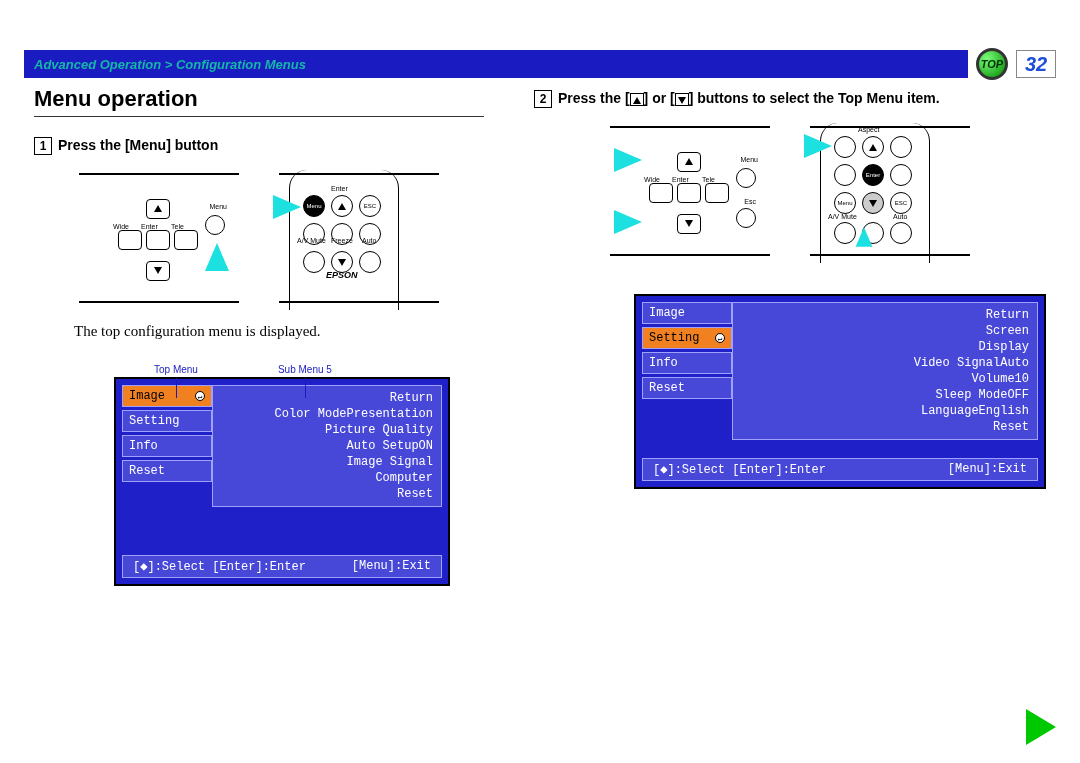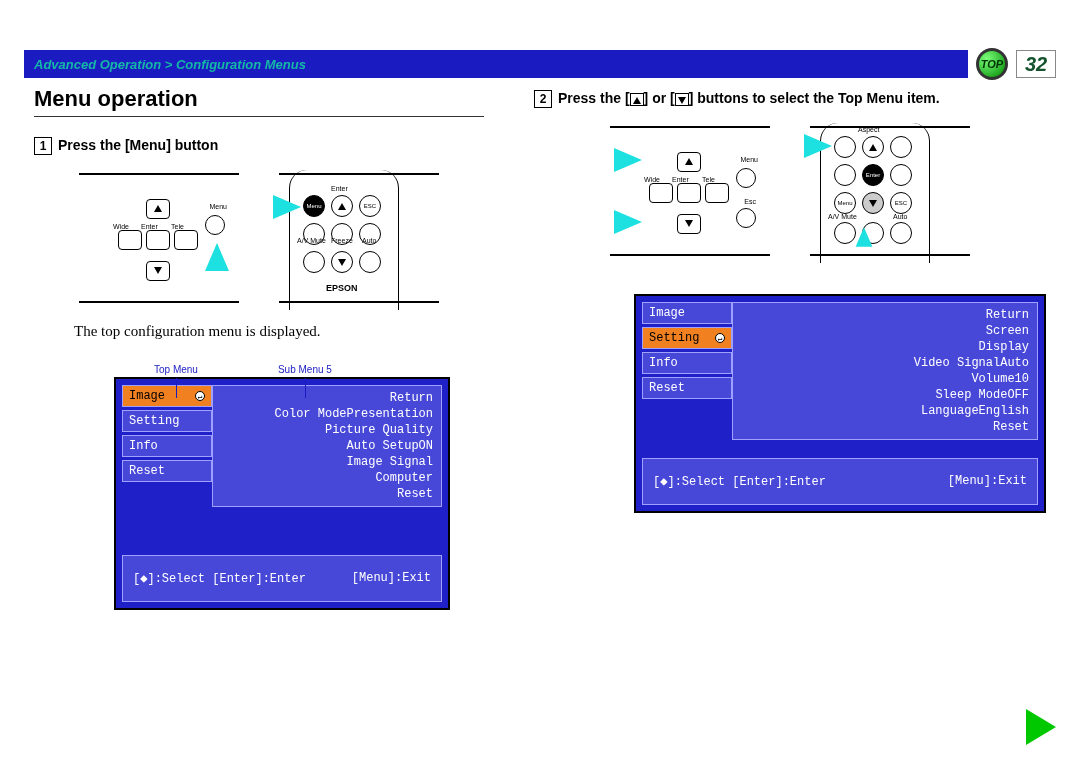--- a/index.html
+++ b/index.html
@@ -47,21 +47,21 @@
     width: 40px;
     height: 28px;
     margin-left: 8px;
     border: 1px solid #888;
     display: flex;
     align-items: center;
     justify-content: center;
     font-size: 20px;
     font-weight: bold;
     font-style: italic;
-    color: #14532d;
+    color: #1d4ed8;
   }
   .columns {
     display: flex;
     gap: 50px;
     padding: 8px 10px 0 10px;
   }
   .left-col, .right-col {
     flex: 1;
   }
   .section-title {
@@ -264,21 +264,21 @@
     display: flex;
     justify-content: flex-end;
     line-height: 16px;
   }
   .osd-footer {
     display: flex;
     justify-content: space-between;
     background: #4848d8;
     border: 1px solid #a0a0ff;
     margin-top: 48px;
-    padding: 15px 10px;
+    padding: 3px 10px;
     font-family: "Courier New", monospace;
     font-size: 12px;
     color: #fff;
   }
   .osd-footer.tight { margin-top: 18px; }
   .next-arrow {
     position: absolute;
     right: 24px;
     bottom: 18px;
     width: 0;
@@ -360,21 +360,21 @@
           <div class="rbtn"></div>
           <div class="rbtn">
               <span class="tiny-arrow d"></span>
             </div>
           <div class="rbtn"></div>
         </div>
         <div class="arrow-cyan right" style="left:-6px; top:20px;"></div>
         <span class="lbl" style="left:18px; top:62px;">A/V Mute</span>
         <span class="lbl" style="left:52px; top:62px;">Freeze</span>
         <span class="lbl" style="left:83px; top:62px;">Auto</span>
-        <span class="lbl" style="left:47px; top:108px; font-weight:bold; font-size:9px;">EPSON</span>
+        <span class="lbl" style="left:47px; top:95px; font-weight:bold; font-size:9px;font-style:italic;">EPSON</span>
         <span class="lbl" style="left:52px; top:10px;">Enter</span>
       </div>
     </div>
 
     <div class="body-text">The top configuration menu is displayed.</div>
 
     <div class="osd-labels">
       <span>Top Menu</span>
       <span>Sub Menu 5</span>
     </div>

